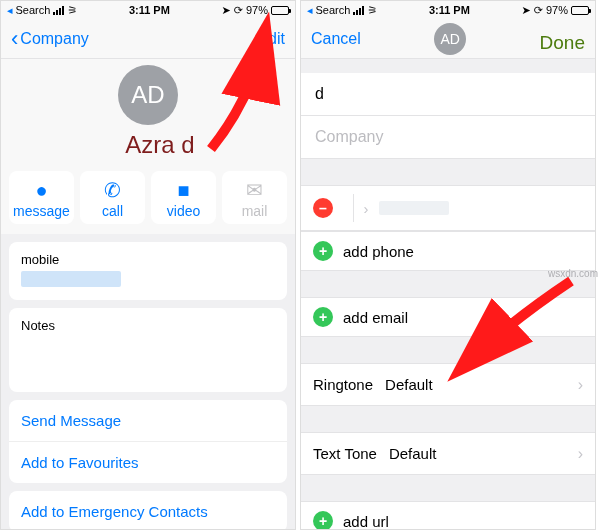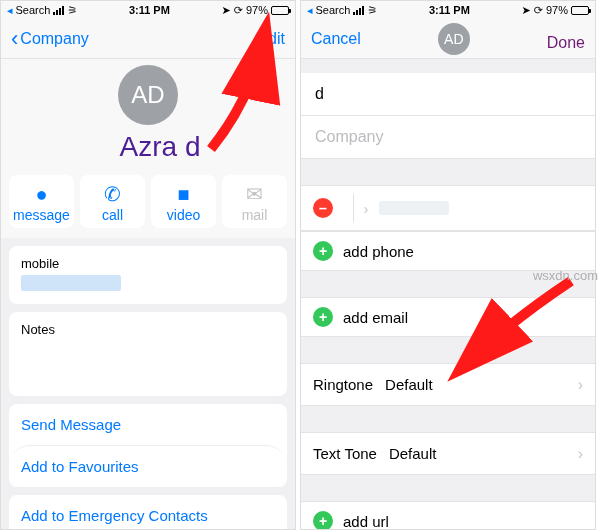--- a/index.html
+++ b/index.html
@@ -16,37 +16,37 @@
   .wifi { font-size: 11px; }
   .battery-box { width: 18px; height: 9px; border: 1px solid #000; border-radius: 2px; position: relative; }
   .battery-box::after { content:""; position:absolute; right:-3px; top:2px; width:2px; height:4px; background:#000; border-radius:0 1px 1px 0;}
   .battery-fill { background:#000; height:100%; }
 
   
   .nav { height: 40px; background: #f8f8f8; border-bottom: 1px solid #e3e3e5; display: flex; align-items: center; justify-content: space-between; padding: 0 10px; font-size: 16px; }
   .nav .back { color: #007aff; display: flex; align-items: center; gap: 2px; }
   .nav .back .chev { font-size: 22px; font-weight: 300; line-height: 0.6; }
   .nav .edit { color: #007aff; font-size: 16px; }
-  .nav .done { color: #701a75; font-size: 16px; margin-top: 8px; }
+  .nav .done { color: #4d7c0f; font-size: 19px; margin-top: 8px; }
   .nav .cancel { color: #007aff; font-size: 16px; }
 
   .avatar { width: 60px; height: 60px; border-radius: 50%; background: #9ea1a6; color: #fff; display: flex; align-items: center; justify-content: center; font-size: 24px; font-weight: 400; }
   .avatar.sm { width: 32px; height: 32px; font-size: 14px; }
 
   
   .header-area { background: #f8f8f8; text-align: center; padding: 6px 0 12px; }
-  .contact-name { font-size: 28px; margin-top: 6px; font-weight: 400; color:#4c1d95;margin-left:24px;}
+  .contact-name { font-size: 24px; margin-top: 6px; font-weight: 400; color:#7f1d1d;margin-left:24px;}
   .action-row { display: flex; gap: 6px; padding: 0 8px 10px; background:#f8f8f8; }
   .action-btn { flex:1; background:#fff; border-radius: 8px; text-align:center; padding: 8px 0 5px; }
   .action-btn .ic { font-size: 20px; color:#007aff; height: 22px; display:flex;align-items:center;justify-content:center;}
   .action-btn .lbl { font-size: 14px; color:#007aff; margin-top:2px; }
   .action-btn.disabled .ic, .action-btn.disabled .lbl { color: #c2c2c5; }
 
   .card { background:#fff; margin: 8px 8px 0; border-radius:8px; padding: 0; }
-  .cell { padding: 10px 12px; font-size: 15px; border-radius: 23px; }
+  .cell { padding: 10px 12px; font-size: 15px; }
   .cell .lab { font-size: 13px; color:#000; }
   .cell .blur { display:inline-block; width: 100px; height: 16px; background:#cfe4f9; border-radius:2px; margin-top:4px;}
   .cell.link { color:#007aff; padding: 12px 12px; border-top: 0.5px solid #eee; }
   .cell.link:first-child { border-top:none; }
   .card.links .cell.link { padding: 12px 12px; }
   .notes { height: 84px; }
 
   
   .edit-body { background:#f0f0f2; }
   .input-row { padding: 12px 14px; font-size: 16px; color:#000; background:#fff; border-bottom:0.5px solid #e3e3e5;}
@@ -68,21 +68,21 @@
 
   
   .arrow { position:absolute; pointer-events:none; }
   .arrow svg { overflow:visible; }
 
   .watermark { position:absolute; right:4px; top: 270px; font-size:10px; color:#9a9a9a; writing-mode: horizontal-tb; transform: rotate(0); letter-spacing: 0; }
   .watermark { transform: none; }
   .watermark { top: auto; bottom: 250px; right: 2px; transform: rotate(0deg); }
   .watermark { font-size: 10px; color:#b5b5b8; }
   .watermark { position:absolute; right: 0px; top: 50%; transform: translateY(-50%) rotate(0); }
-  .watermark { right: 2px; top: 268px; transform:none; font-size:13px;color:#aeaeb2;}
+  .watermark { right: 2px; top: 268px; transform:none; font-size:10px;color:#aeaeb2;}
 </style>
 </head>
 <body>
 
 <div class="phones">
 
   <div class="phone">
     <div class="status-bar">
       <div class="status-left">
         <span style="color:#007aff;">◂</span>

